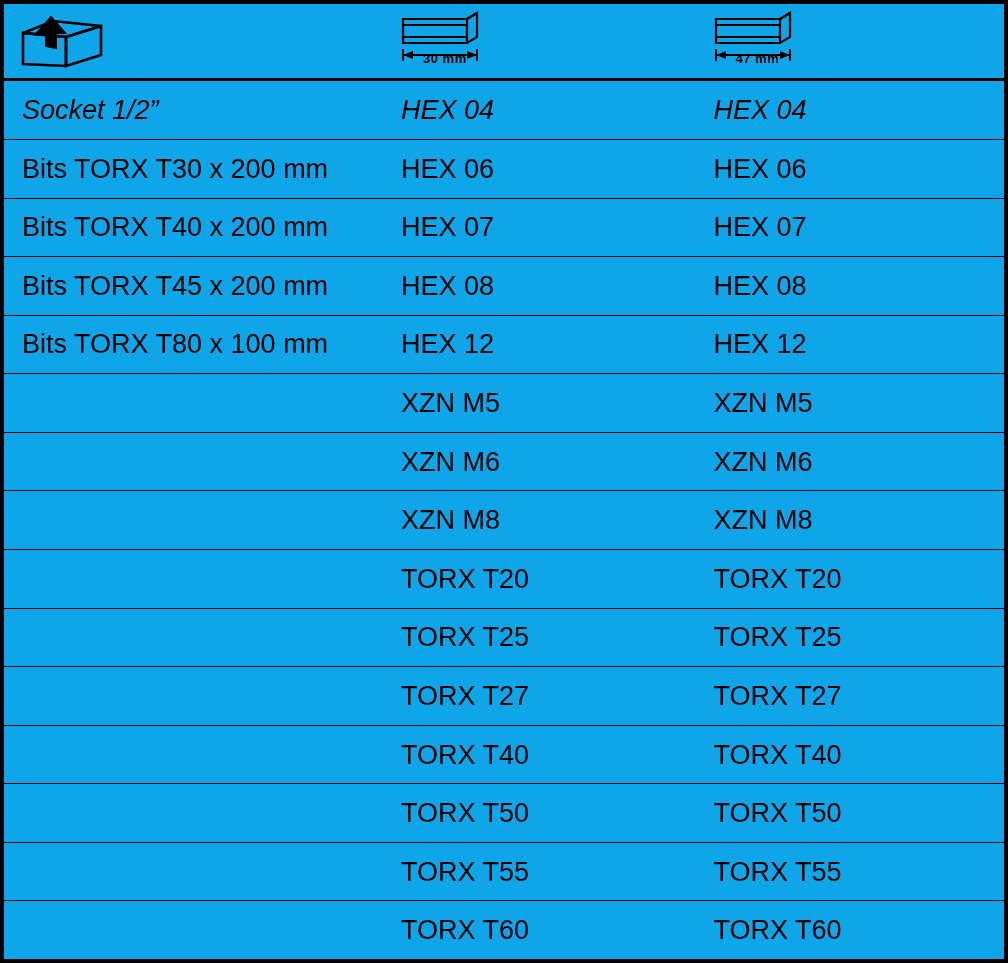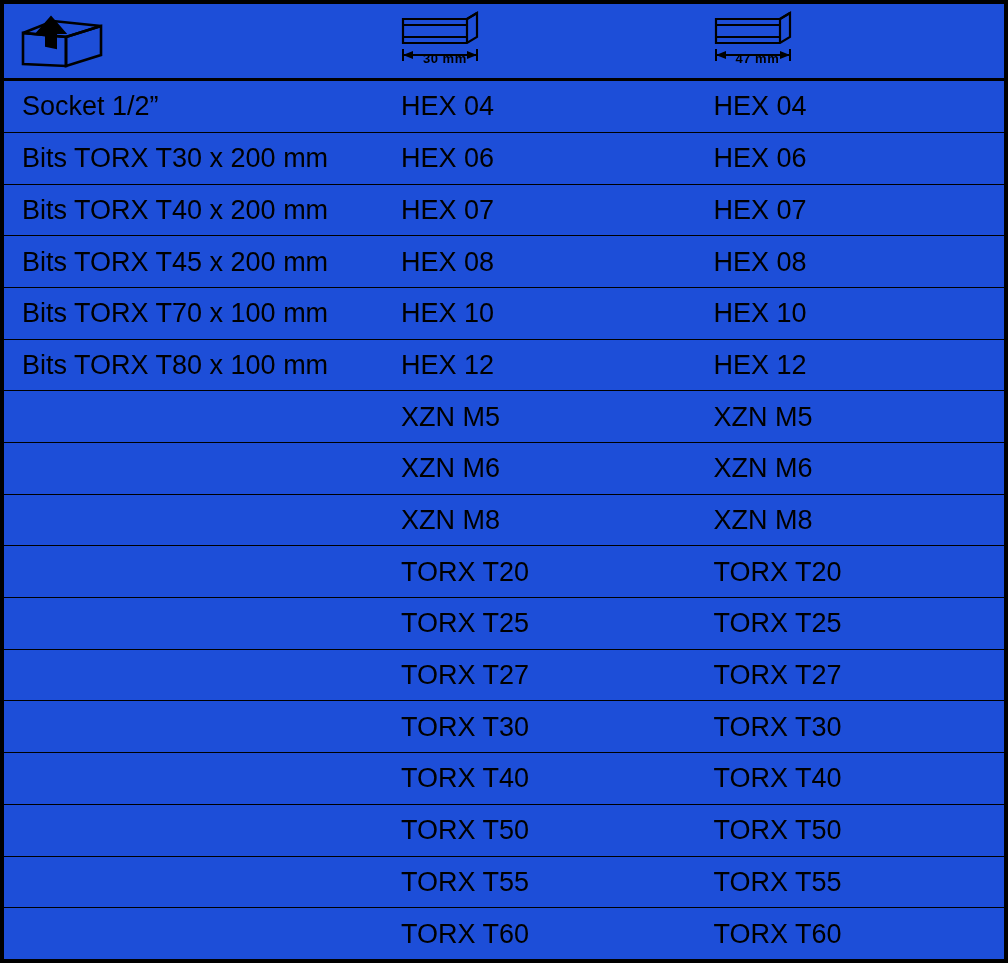--- a/index.html
+++ b/index.html
@@ -13,21 +13,21 @@
     font-family: "Liberation Sans", sans-serif;
     color: #000000;
     overflow: hidden;
   }
   .sheet {
     position: relative;
     width: 1008px;
     height: 963px;
     box-sizing: border-box;
     border: 4px solid #000000;
-    background: #1d4ed8;
+    background: #0ea5e9;
   }
   table.parts-table {
     width: 100%;
     height: 100%;
     border-collapse: collapse;
     table-layout: fixed;
   }
   table.parts-table col.col-a { width: 37.5%; }
   table.parts-table col.col-b { width: 31.25%; }
   table.parts-table col.col-c { width: 31.25%; }
@@ -46,20 +46,21 @@
     padding: 0 0 0 18px;
     height: 42px;
     font-size: 27px;
     line-height: 42px;
     vertical-align: middle;
     white-space: nowrap;
     overflow: hidden;
   }
   tbody tr:first-child td {
     border-top: none;
+    font-style: italic;
   }
   td.cell-b, td.cell-c {
     padding-left: 22px;
     margin-top: 27px;
   }
 
   
   .box-icon {
     position: relative;
     width: 84px;
@@ -169,25 +170,20 @@
           <td class="cell-a">Bits TORX T40 x 200 mm</td>
           <td class="cell-b">HEX 07</td>
           <td class="cell-c">HEX 07</td>
         </tr>
       <tr>
           <td class="cell-a">Bits TORX T45 x 200 mm</td>
           <td class="cell-b">HEX 08</td>
           <td class="cell-c">HEX 08</td>
         </tr>
       <tr>
-          <td class="cell-a">Bits TORX T70 x 100 mm</td>
-          <td class="cell-b">HEX 10</td>
-          <td class="cell-c">HEX 10</td>
-        </tr>
-      <tr>
           <td class="cell-a">Bits TORX T80 x 100 mm</td>
           <td class="cell-b">HEX 12</td>
           <td class="cell-c">HEX 12</td>
         </tr>
       <tr>
           <td class="cell-a"></td>
           <td class="cell-b">XZN M5</td>
           <td class="cell-c">XZN M5</td>
         </tr>
       <tr>
@@ -210,25 +206,20 @@
           <td class="cell-b">TORX T25</td>
           <td class="cell-c">TORX T25</td>
         </tr>
       <tr>
           <td class="cell-a"></td>
           <td class="cell-b">TORX T27</td>
           <td class="cell-c">TORX T27</td>
         </tr>
       <tr>
           <td class="cell-a"></td>
-          <td class="cell-b">TORX T30</td>
-          <td class="cell-c">TORX T30</td>
-        </tr>
-      <tr>
-          <td class="cell-a"></td>
           <td class="cell-b">TORX T40</td>
           <td class="cell-c">TORX T40</td>
         </tr>
       <tr>
           <td class="cell-a"></td>
           <td class="cell-b">TORX T50</td>
           <td class="cell-c">TORX T50</td>
         </tr>
       <tr>
           <td class="cell-a"></td>

